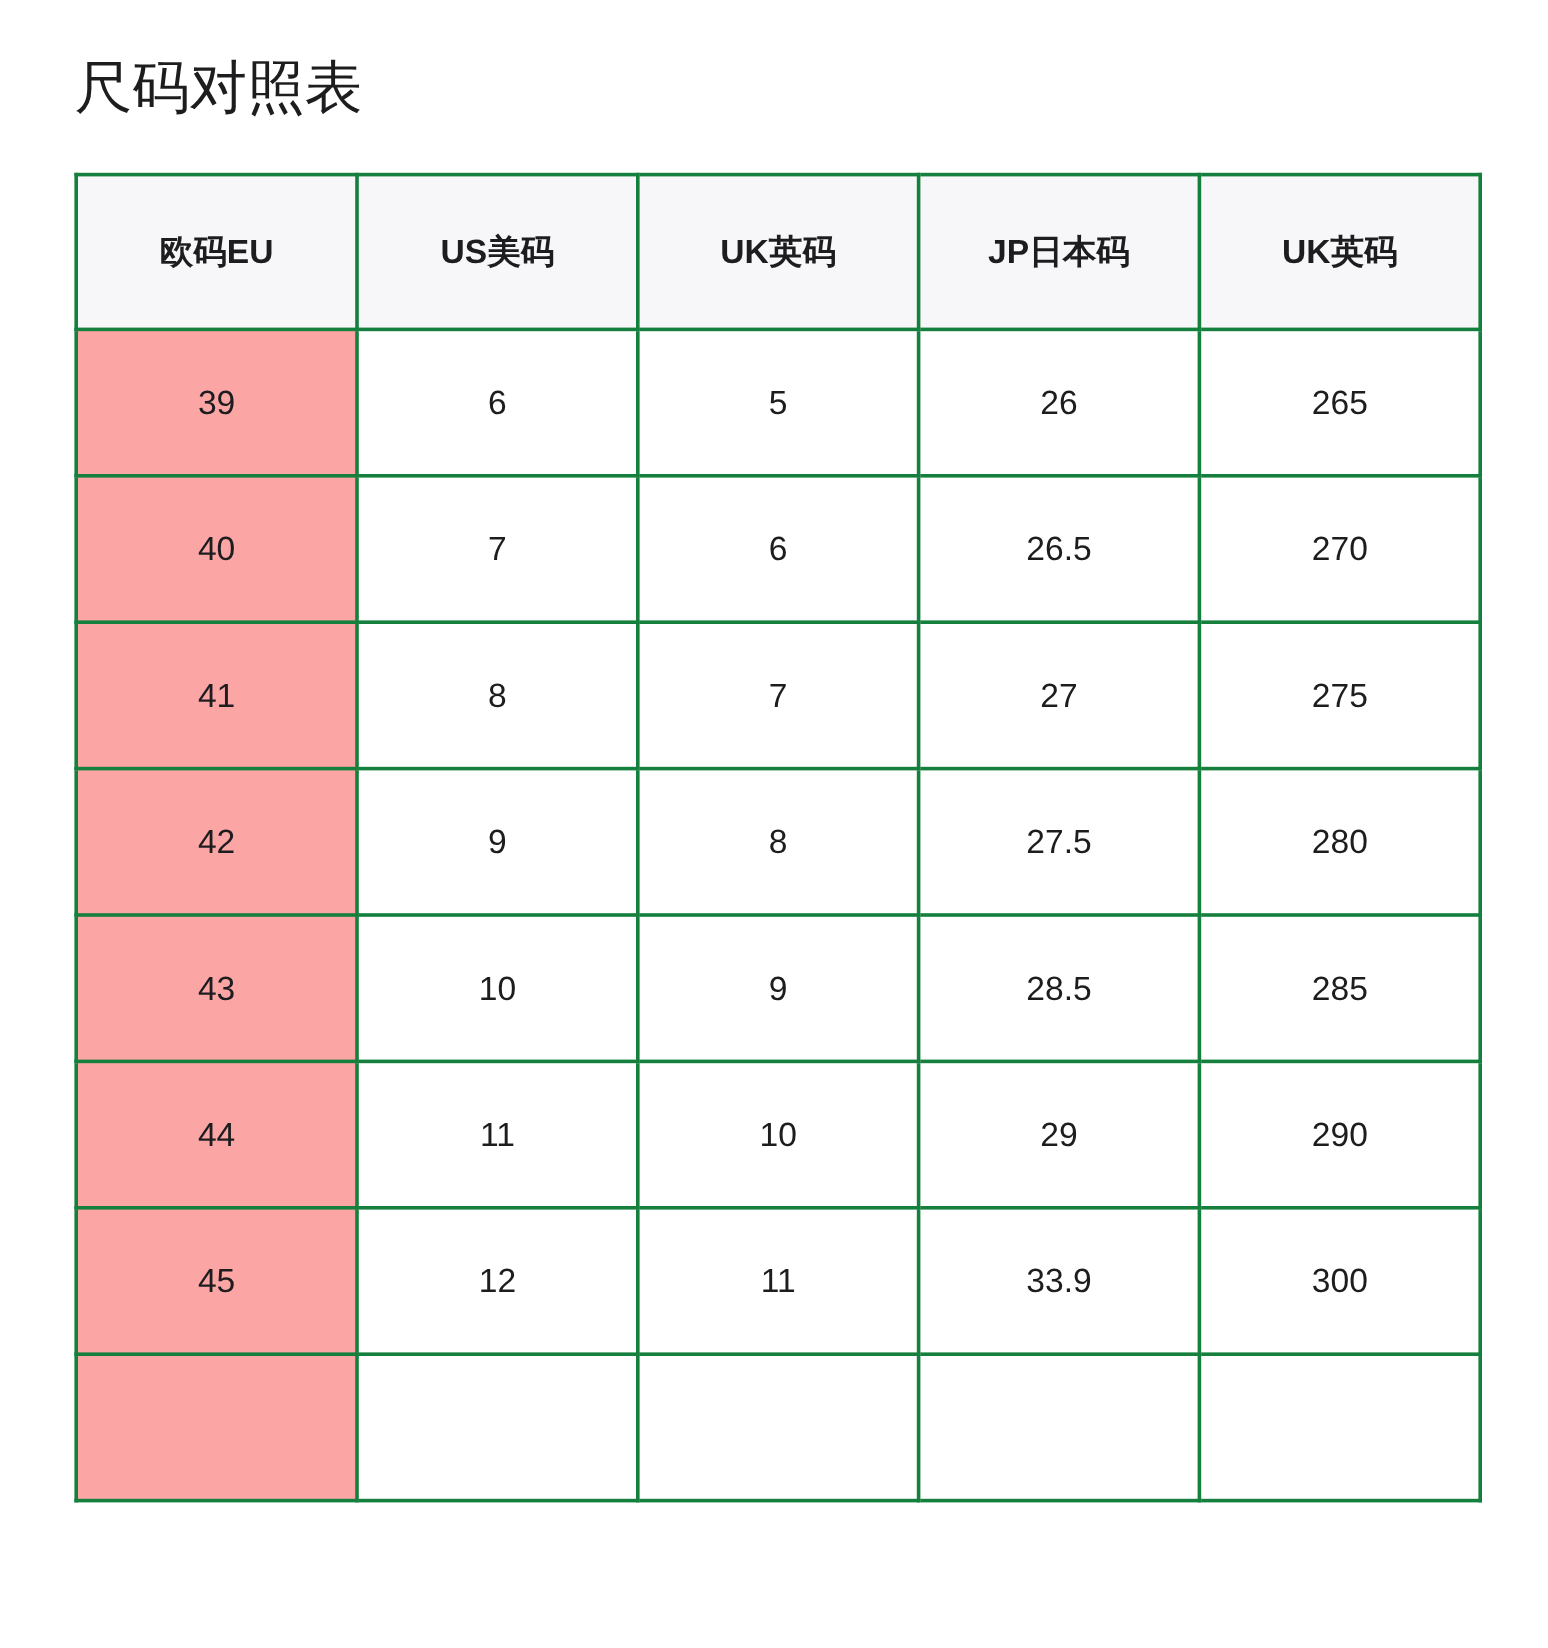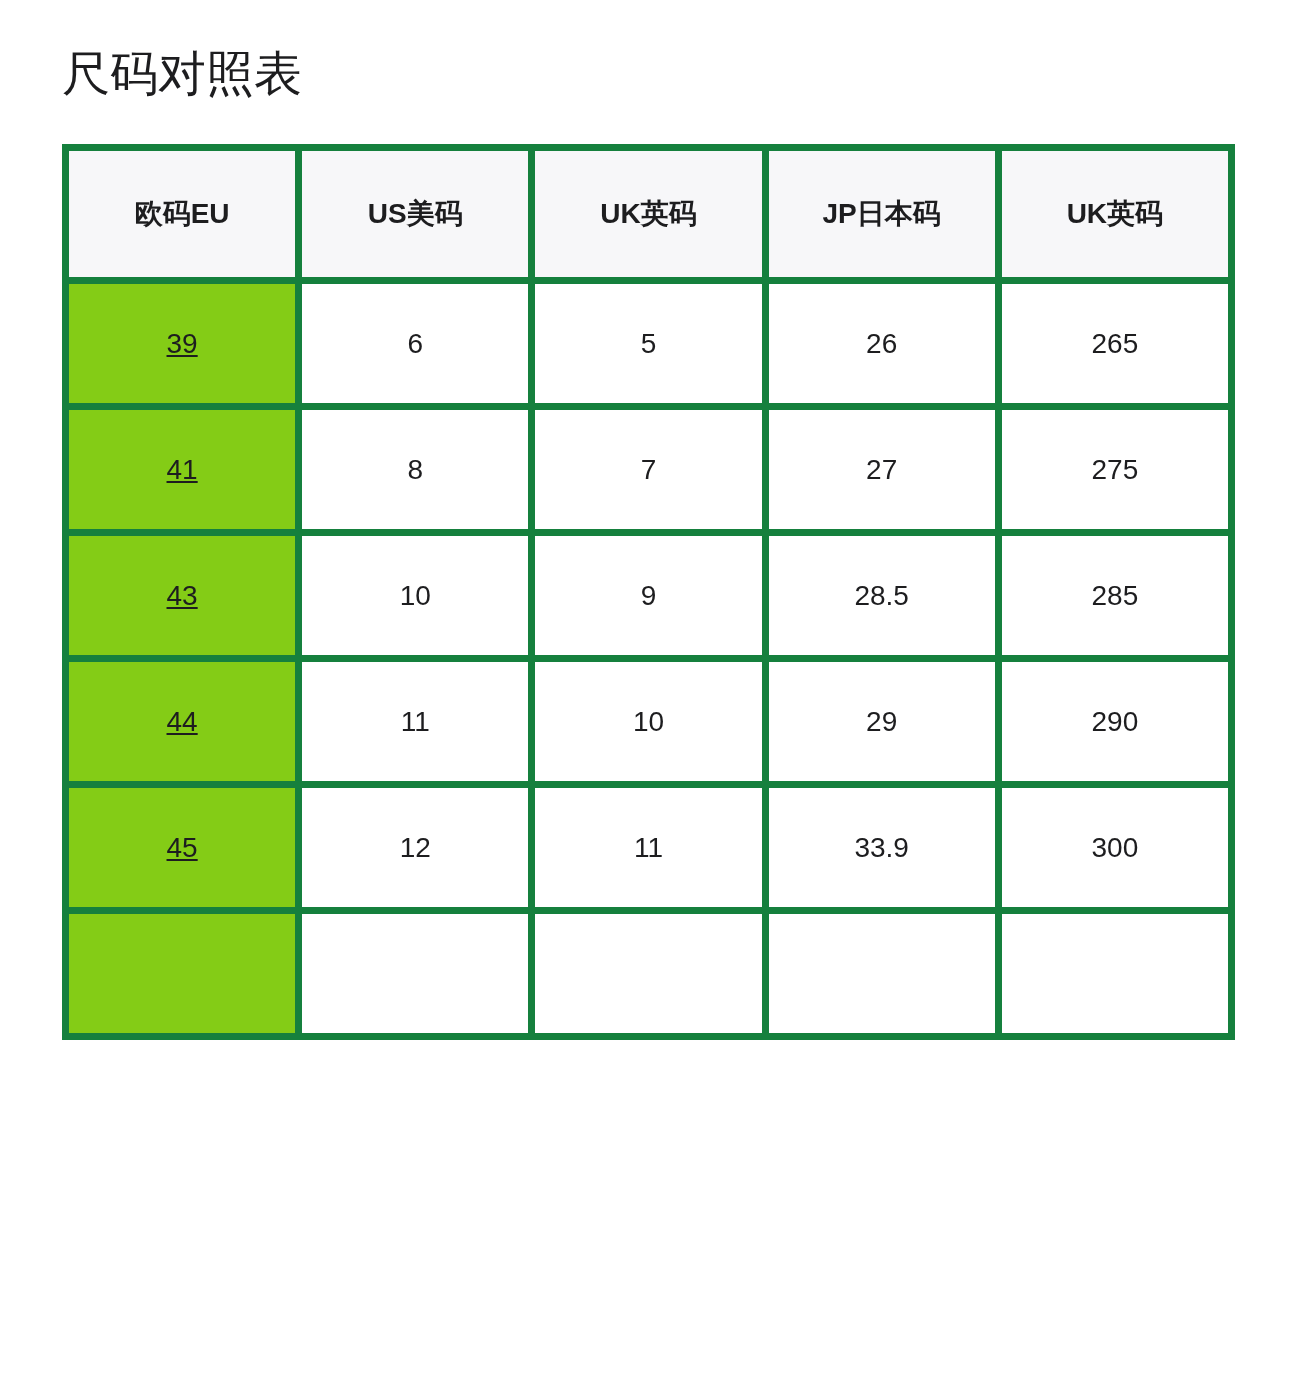--- a/index.html
+++ b/index.html
@@ -24,42 +24,41 @@
     margin: 0 0 42px 0;
     color: #1d1d1f;
   }
   table.size-chart {
     border-collapse: collapse;
     table-layout: fixed;
     width: 1173px;
   }
   table.size-chart th,
   table.size-chart td {
-    border: 7px solid #15803d;
+    border: 3px solid #15803d;
     text-align: center;
     vertical-align: middle;
     padding: 0;
   }
   table.size-chart th {
     height: 126px;
     background: #f7f7f9;
     font-size: 28px;
     font-weight: 600;
     color: #1d1d1f;
   }
   table.size-chart td {
     height: 119px;
     background: #ffffff;
     font-size: 28px;
     font-weight: 400;
     color: #1d1d1f;
   }
   table.size-chart td.rowhead {
-    background: #84cc16;
-    text-decoration: underline;
+    background: #fca5a5;
   }
 </style>
 </head>
 <body>
 
 <div class="page">
   <h1 class="page-title">尺码对照表</h1>
 
   <table class="size-chart">
     <thead>
@@ -73,25 +72,39 @@
     </thead>
     <tbody>
         <tr>
           <td class="rowhead">39</td>
           <td>6</td>
           <td>5</td>
           <td>26</td>
           <td>265</td>
         </tr>
         <tr>
+          <td class="rowhead">40</td>
+          <td>7</td>
+          <td>6</td>
+          <td>26.5</td>
+          <td>270</td>
+        </tr>
+        <tr>
           <td class="rowhead">41</td>
           <td>8</td>
           <td>7</td>
           <td>27</td>
           <td>275</td>
+        </tr>
+        <tr>
+          <td class="rowhead">42</td>
+          <td>9</td>
+          <td>8</td>
+          <td>27.5</td>
+          <td>280</td>
         </tr>
         <tr>
           <td class="rowhead">43</td>
           <td>10</td>
           <td>9</td>
           <td>28.5</td>
           <td>285</td>
         </tr>
         <tr>
           <td class="rowhead">44</td>

